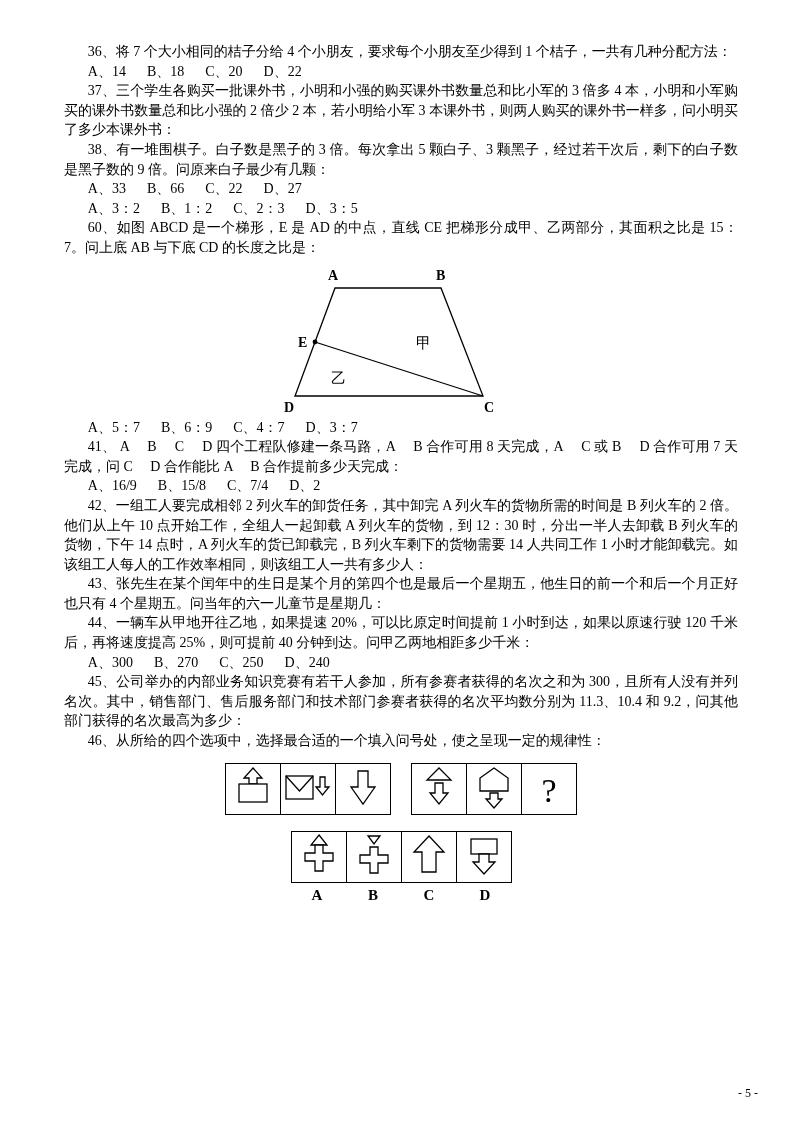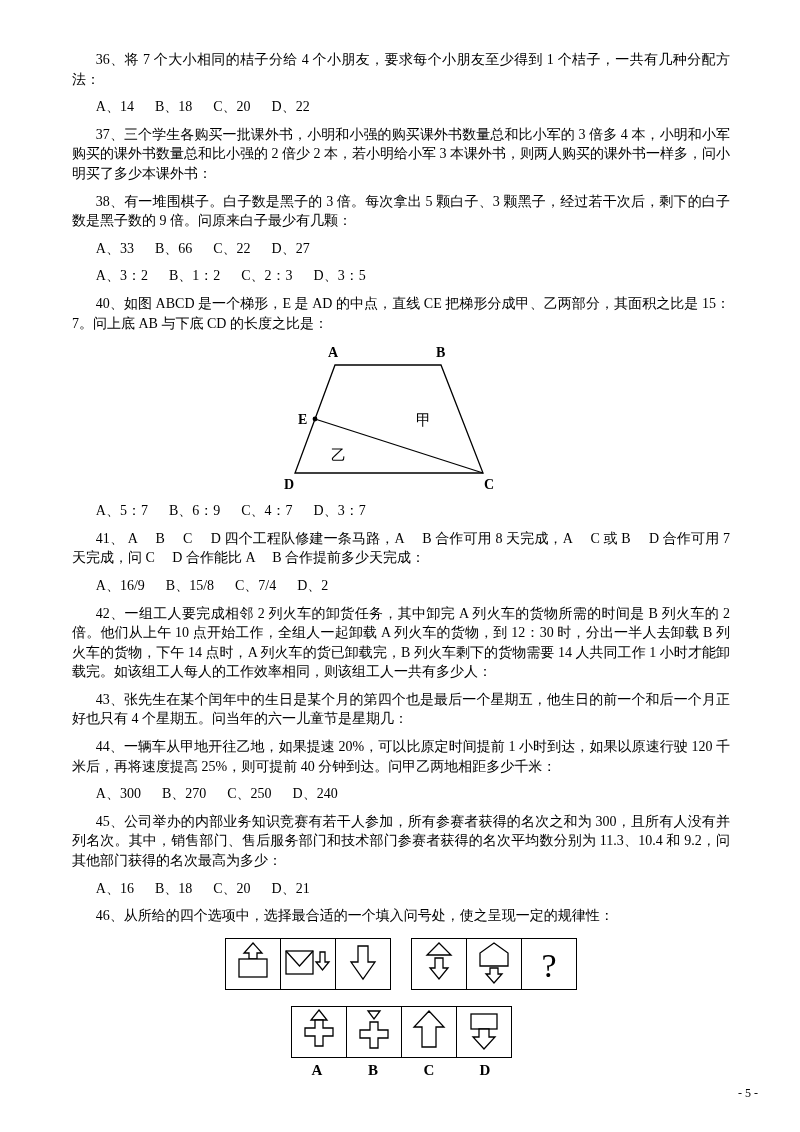--- a/index.html
+++ b/index.html
@@ -12,21 +12,21 @@
     overflow: hidden;
     color: #000;
     font-family: "Liberation Serif", "DejaVu Serif", serif;
   }
   .page {
     padding: 42px 62px 0 64px;
     font-size: 14px;
     line-height: 19.6px;
     text-align: justify;
   }
-  p { margin: 8px; white-space: pre-wrap; }
+  p { margin: 0; white-space: pre-wrap; }
   .q    { text-indent: 1.7em; }
   .opts { text-indent: 1.7em; }
   .section {
     font-weight: bold;
     font-family: "Liberation Sans", "DejaVu Sans", sans-serif;
     font-size: 14px;
   }
   .fig40 { display: flex; justify-content: center; margin: 6px 0 2px 0; }
   .fig46-row1 { display: flex; justify-content: center; margin: 12px 0 0 0; }
   .fig46-row2 { display: flex; justify-content: center; margin: 16px 0 0 0; }
@@ -61,21 +61,21 @@
   <p class="q">36、将 7 个大小相同的桔子分给 4 个小朋友，要求每个小朋友至少得到 1 个桔子，一共有几种分配方法：</p>
   <p class="opts">A、14      B、18      C、20      D、22</p>
 
   <p class="q">37、三个学生各购买一批课外书，小明和小强的购买课外书数量总和比小军的 3 倍多 4 本，小明和小军购买的课外书数量总和比小强的 2 倍少 2 本，若小明给小军 3 本课外书，则两人购买的课外书一样多，问小明买了多少本课外书：</p>
 
   <p class="q">38、有一堆围棋子。白子数是黑子的 3 倍。每次拿出 5 颗白子、3 颗黑子，经过若干次后，剩下的白子数是黑子数的 9 倍。问原来白子最少有几颗：</p>
   <p class="opts">A、33      B、66      C、22      D、27</p>
 
   <p class="opts">A、3：2      B、1：2      C、2：3      D、3：5</p>
 
-  <p class="q">40、如图 ABCD 是一个梯形，E 是 AD 的中点，直线 CE 把梯形分成甲、乙两部分，其面积之比是 15：7。问上底 AB 与下底 CD 的长度之比是：</p>
+  <p class="q">60、如图 ABCD 是一个梯形，E 是 AD 的中点，直线 CE 把梯形分成甲、乙两部分，其面积之比是 15：7。问上底 AB 与下底 CD 的长度之比是：</p>
 
   <div class="fig40">
     <svg width="260" height="152" viewBox="0 0 260 152">
       <polygon points="64,24 170,24 212,132 24,132" fill="none" stroke="#000" stroke-width="1.3"></polygon>
       <line x1="44" y1="78" x2="212" y2="132" stroke="#000" stroke-width="1.3"></line>
       <circle cx="44" cy="78" r="2.4" fill="#000"></circle>
       <text x="57" y="16" font-size="14" font-weight="bold">A</text>
       <text x="165" y="16" font-size="14" font-weight="bold">B</text>
       <text x="213" y="148" font-size="14" font-weight="bold">C</text>
       <text x="13" y="148" font-size="14" font-weight="bold">D</text>
@@ -91,21 +91,20 @@
   <p class="opts">A、16/9      B、15/8      C、7/4      D、2</p>
 
   <p class="q">42、一组工人要完成相邻 2 列火车的卸货任务，其中卸完 A 列火车的货物所需的时间是 B 列火车的 2 倍。他们从上午 10 点开始工作，全组人一起卸载 A 列火车的货物，到 12：30 时，分出一半人去卸载 B 列火车的货物，下午 14 点时，A 列火车的货已卸载完，B 列火车剩下的货物需要 14 人共同工作 1 小时才能卸载完。如该组工人每人的工作效率相同，则该组工人一共有多少人：</p>
 
   <p class="q">43、张先生在某个闰年中的生日是某个月的第四个也是最后一个星期五，他生日的前一个和后一个月正好也只有 4 个星期五。问当年的六一儿童节是星期几：</p>
 
   <p class="q">44、一辆车从甲地开往乙地，如果提速 20%，可以比原定时间提前 1 小时到达，如果以原速行驶 120 千米后，再将速度提高 25%，则可提前 40 分钟到达。问甲乙两地相距多少千米：</p>
   <p class="opts">A、300      B、270      C、250      D、240</p>
 
   <p class="q">45、公司举办的内部业务知识竞赛有若干人参加，所有参赛者获得的名次之和为 300，且所有人没有并列名次。其中，销售部门、售后服务部门和技术部门参赛者获得的名次平均数分别为 11.3、10.4 和 9.2，问其他部门获得的名次最高为多少：</p>
-  <p class="opts">A、16      B、18      C、20      D、21</p>
 
 
   <p class="q">46、从所给的四个选项中，选择最合适的一个填入问号处，使之呈现一定的规律性：</p>
 
   <div class="fig46-row1">
     <div class="group">
       <div class="cell">
         <svg width="54" height="50" viewBox="0 0 54 50">
           <polygon points="27,4 36,14 31,14 31,20 23,20 23,14 18,14" fill="#fff" stroke="#000" stroke-width="1.3"></polygon>
           <rect x="13" y="20" width="28" height="18" fill="#fff" stroke="#000" stroke-width="1.3"></rect>

